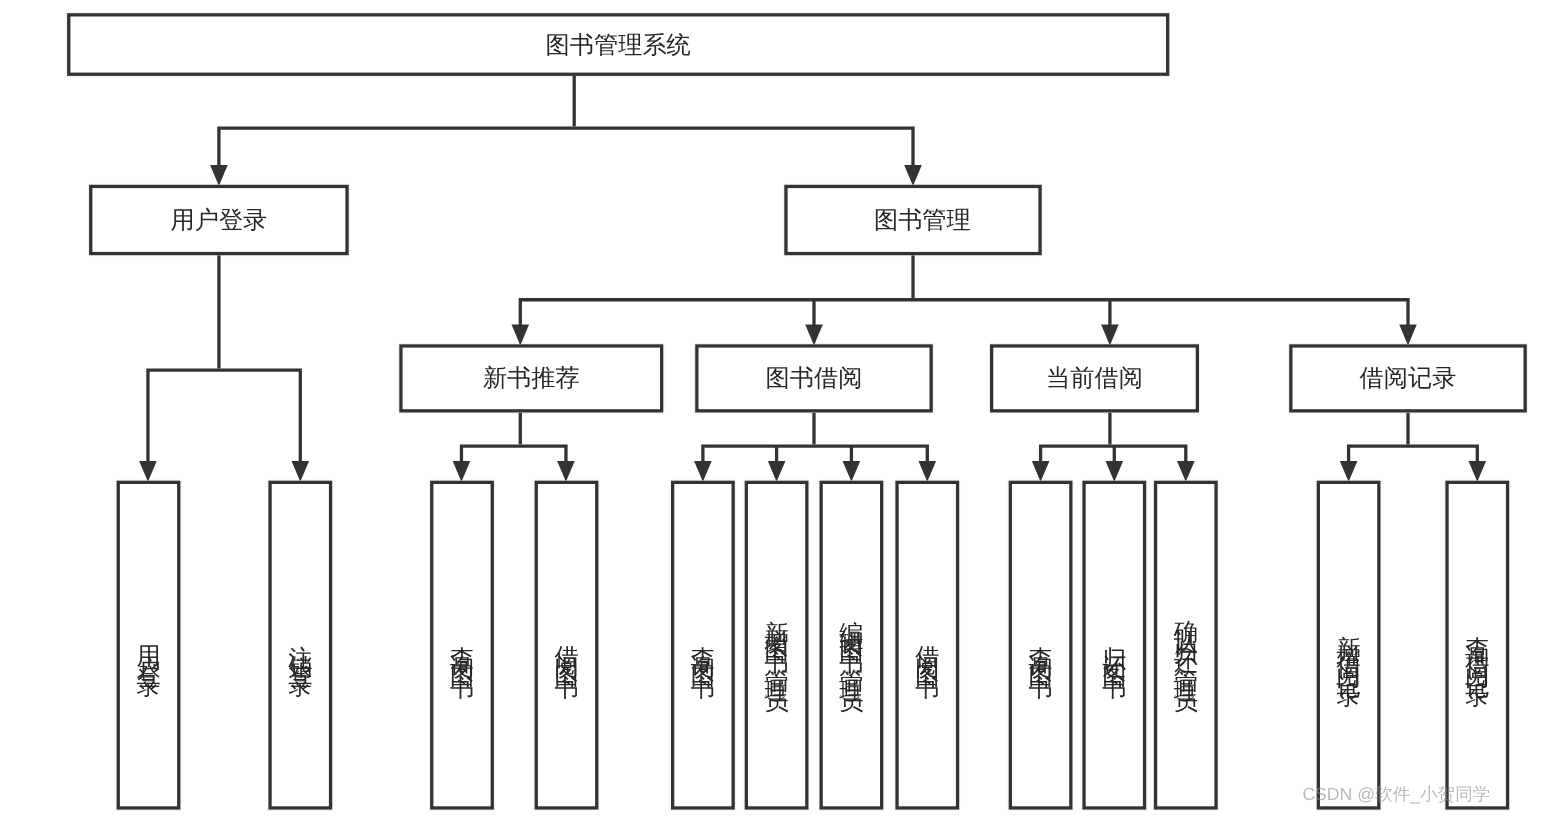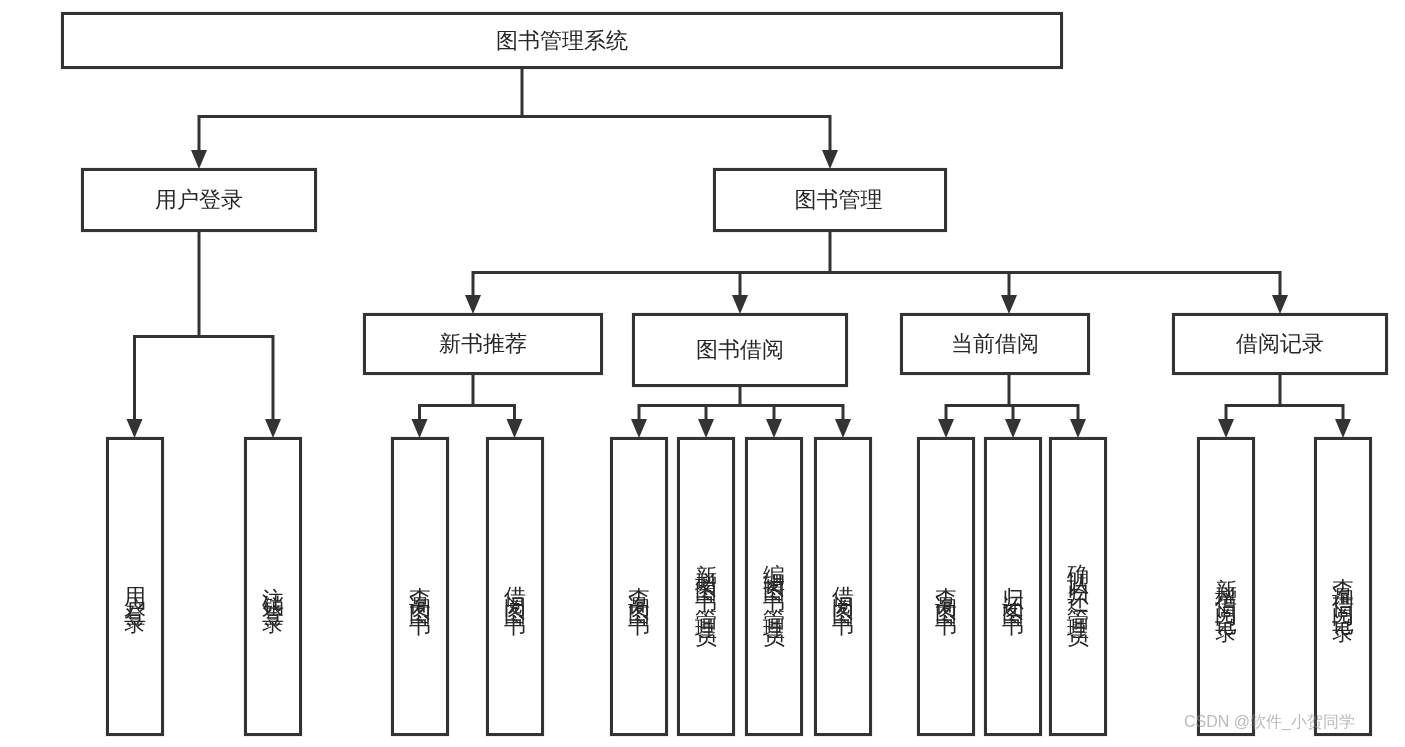--- a/index.html
+++ b/index.html
@@ -125,21 +125,21 @@
   <div class="node" style="left:81px; top:168px; width:236px; height:64px;">
     <span>用户登录</span>
   </div>
   <div class="node" style="left:713px; top:168px; width:234px; height:64px;padding-left:17px;">
     <span>图书管理</span>
   </div>
 
   <div class="node" style="left:363px; top:313px; width:240px; height:62px;">
     <span>新书推荐</span>
   </div>
-  <div class="node" style="left:632px; top:313px; width:216px; height:74px;">
+  <div class="node" style="left:632px; top:313px; width:216px; height:62px;">
     <span>图书借阅</span>
   </div>
   <div class="node" style="left:900px; top:313px; width:190px; height:62px;">
     <span>当前借阅</span>
   </div>
   <div class="node" style="left:1172px; top:313px; width:216px; height:62px;">
     <span>借阅记录</span>
   </div>
 
   <div class="node leaf" style="left:106px; top:437px; width:58px; height:299px;">

